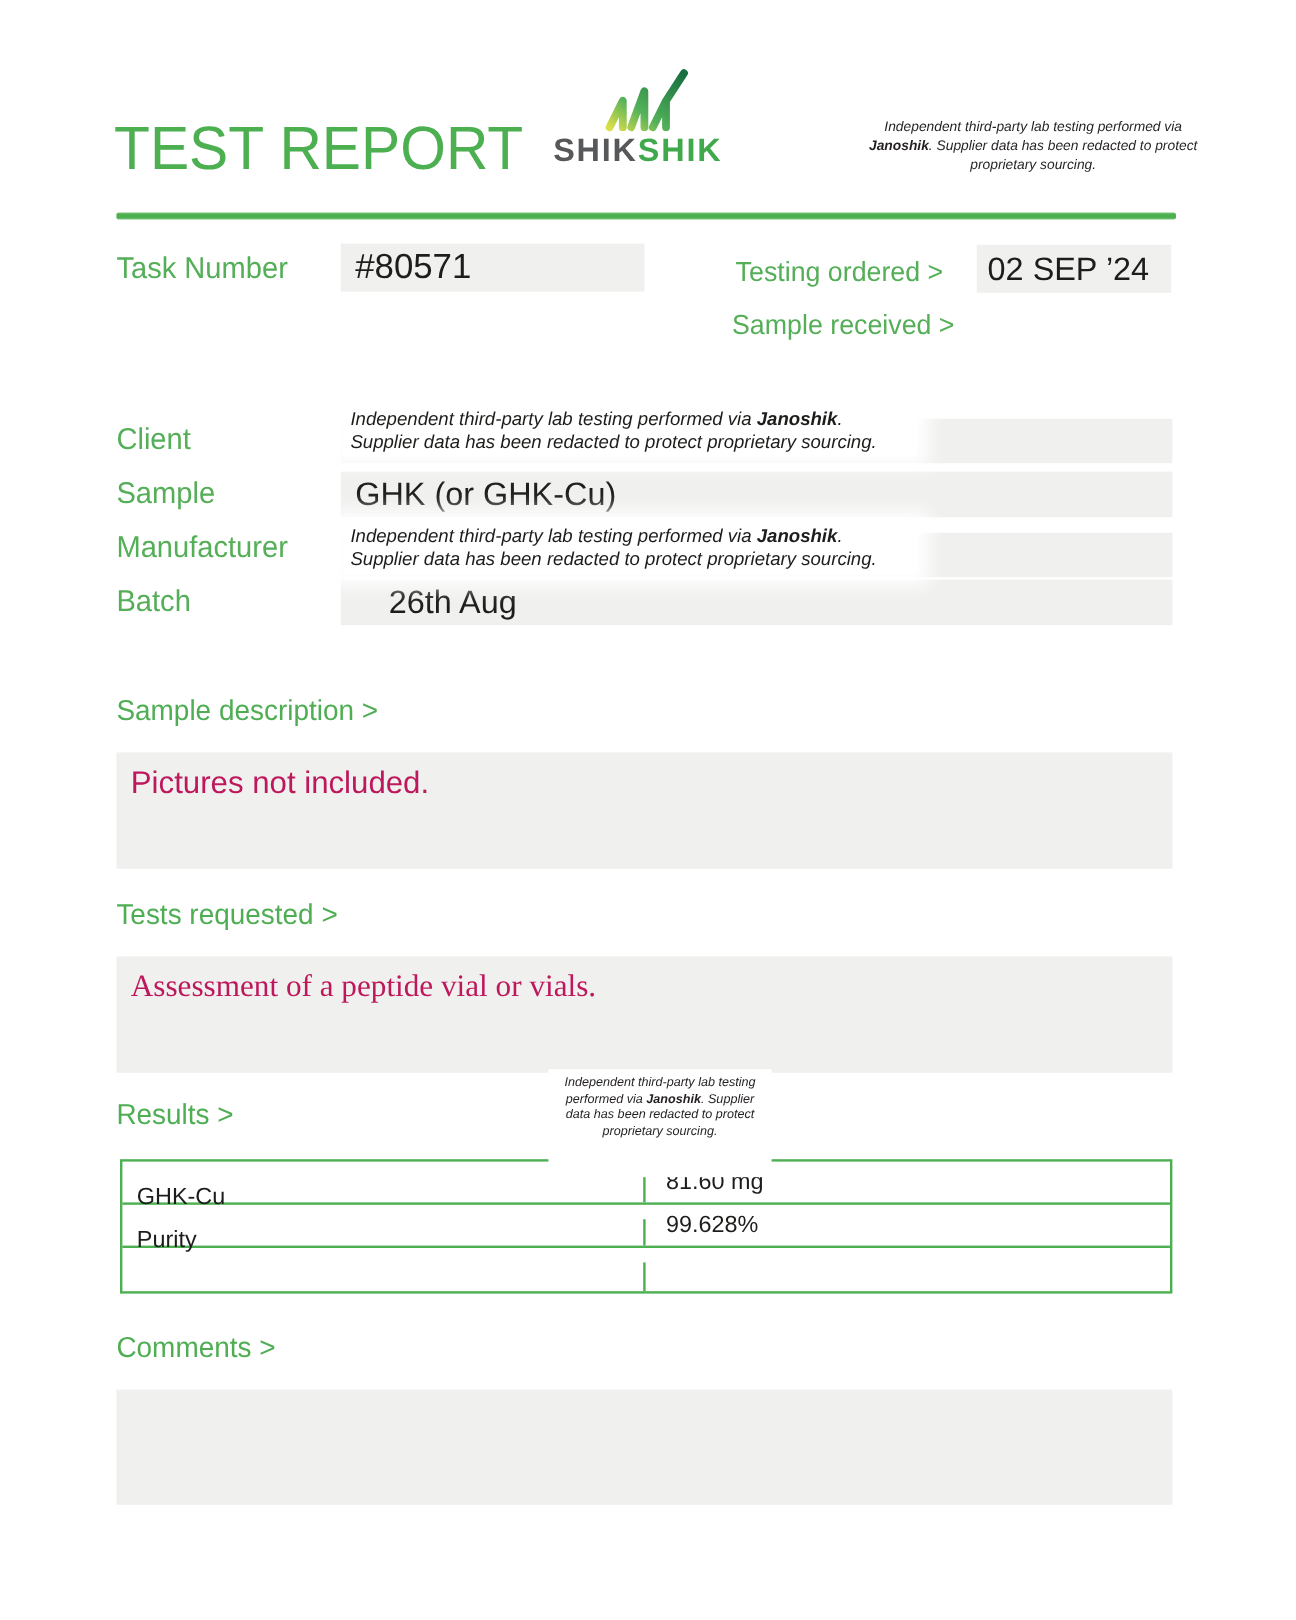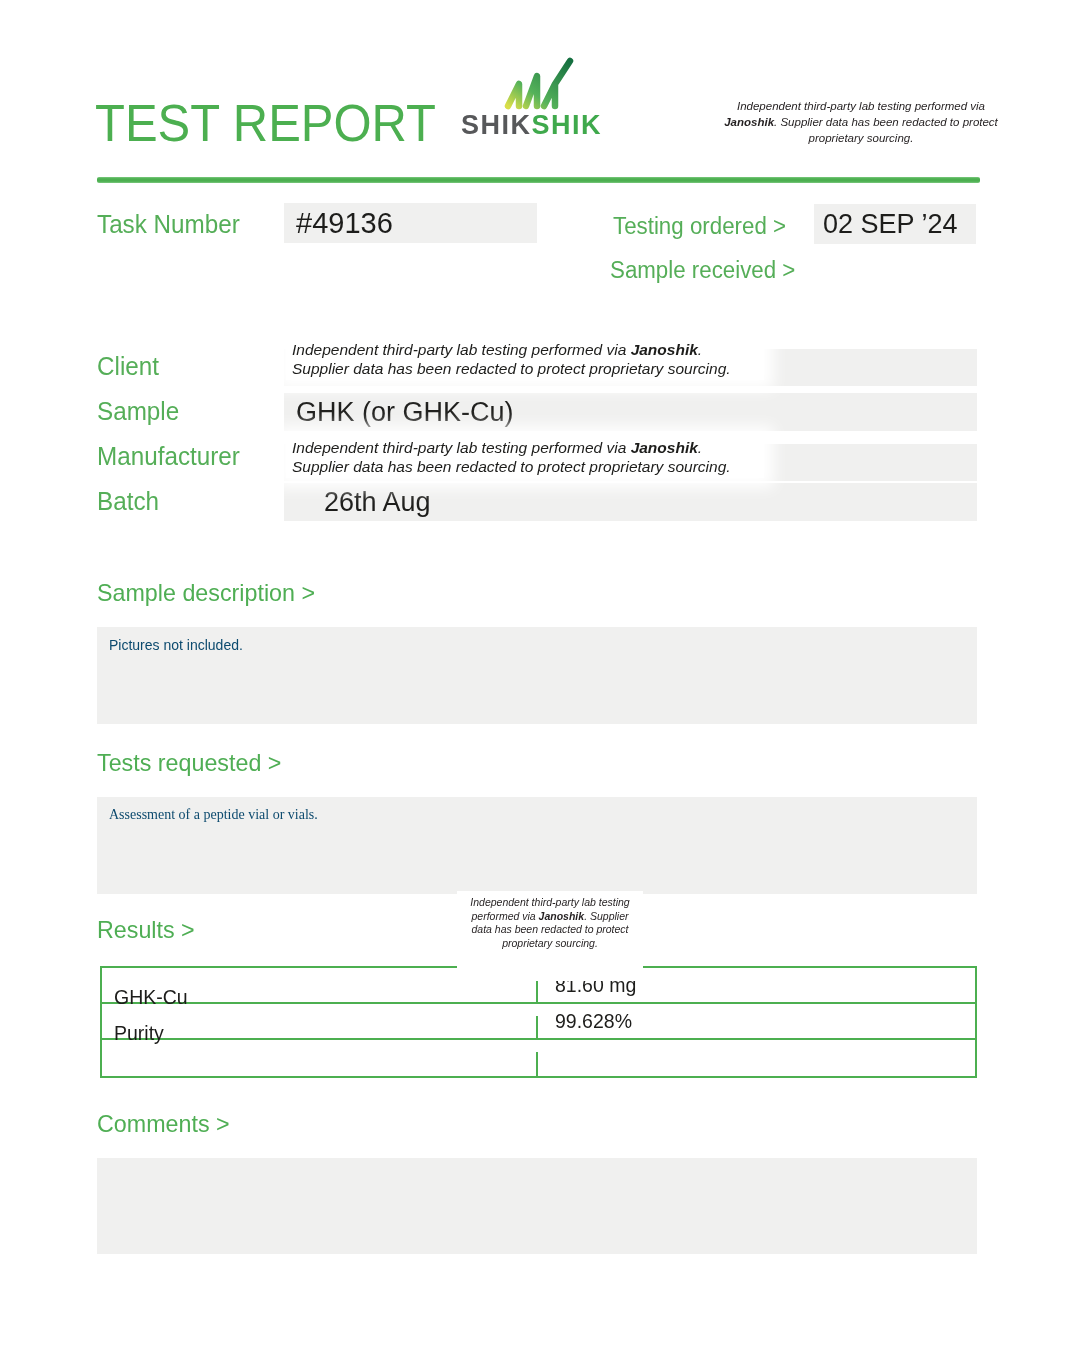--- a/index.html
+++ b/index.html
@@ -54,21 +54,21 @@
     color: #4fae54; font-size: 24px; white-space: nowrap;
     transform: scaleX(0.97); transform-origin: 0 0;
   }
 
   
   .gbox { background: #f0f0ef; }
   .big-value {
     color: #1d1d1b; font-size: 27px; white-space: nowrap;
     padding-left: 12px;
   }
-  .body-text { font-size: 14px; color: #0c4a6e; }
+  .body-text { font-size: 26px; color: #be185d; }
 
   
   .redaction-overlay {
     background: #ffffff;
     box-shadow: 0 0 14px 10px rgba(255,255,255,0.98);
     font-style: italic; font-size: 15.5px; line-height: 19px;
     color: #1d1d1b; z-index: 2; white-space: nowrap;
   }
 
   
@@ -113,21 +113,21 @@
   </div>
 
   <div class="abs logo-text"><span class="gray">SHIK</span><span class="green">SHIK</span></div>
 
   <div class="abs top-disclaimer"><span>Independent third-party lab testing performed via </span><b>Janoshik</b><span>. Supplier data has been redacted to protect proprietary sourcing.</span></div>
 
   <div class="abs divider"></div>
 
   <div class="abs glabel" style="left:97px; top:210px;">Task Number</div>
   <div class="abs gbox" style="left:284px; top:203px; width:253px; height:40px;">
-    <div class="big-value" style="line-height:40px; font-size:29px;">#49136</div>
+    <div class="big-value" style="line-height:40px; font-size:29px;">#80571</div>
   </div>
 
   <div class="abs glabel" style="left:613px; top:213px; font-size:23px;">Testing ordered &gt;</div>
   <div class="abs gbox" style="left:814px; top:204px; width:162px; height:40px;">
     <div class="big-value" style="line-height:40px; padding-left:9px;">02 SEP ’24</div>
   </div>
   <div class="abs glabel" style="left:610px; top:257px; font-size:23px;">Sample received &gt;</div>
 
   <div class="abs glabel" style="left:97px; top:352px;">Client</div>
   <div class="abs gbox" style="left:284px; top:349px; width:693px; height:37px;"></div>

